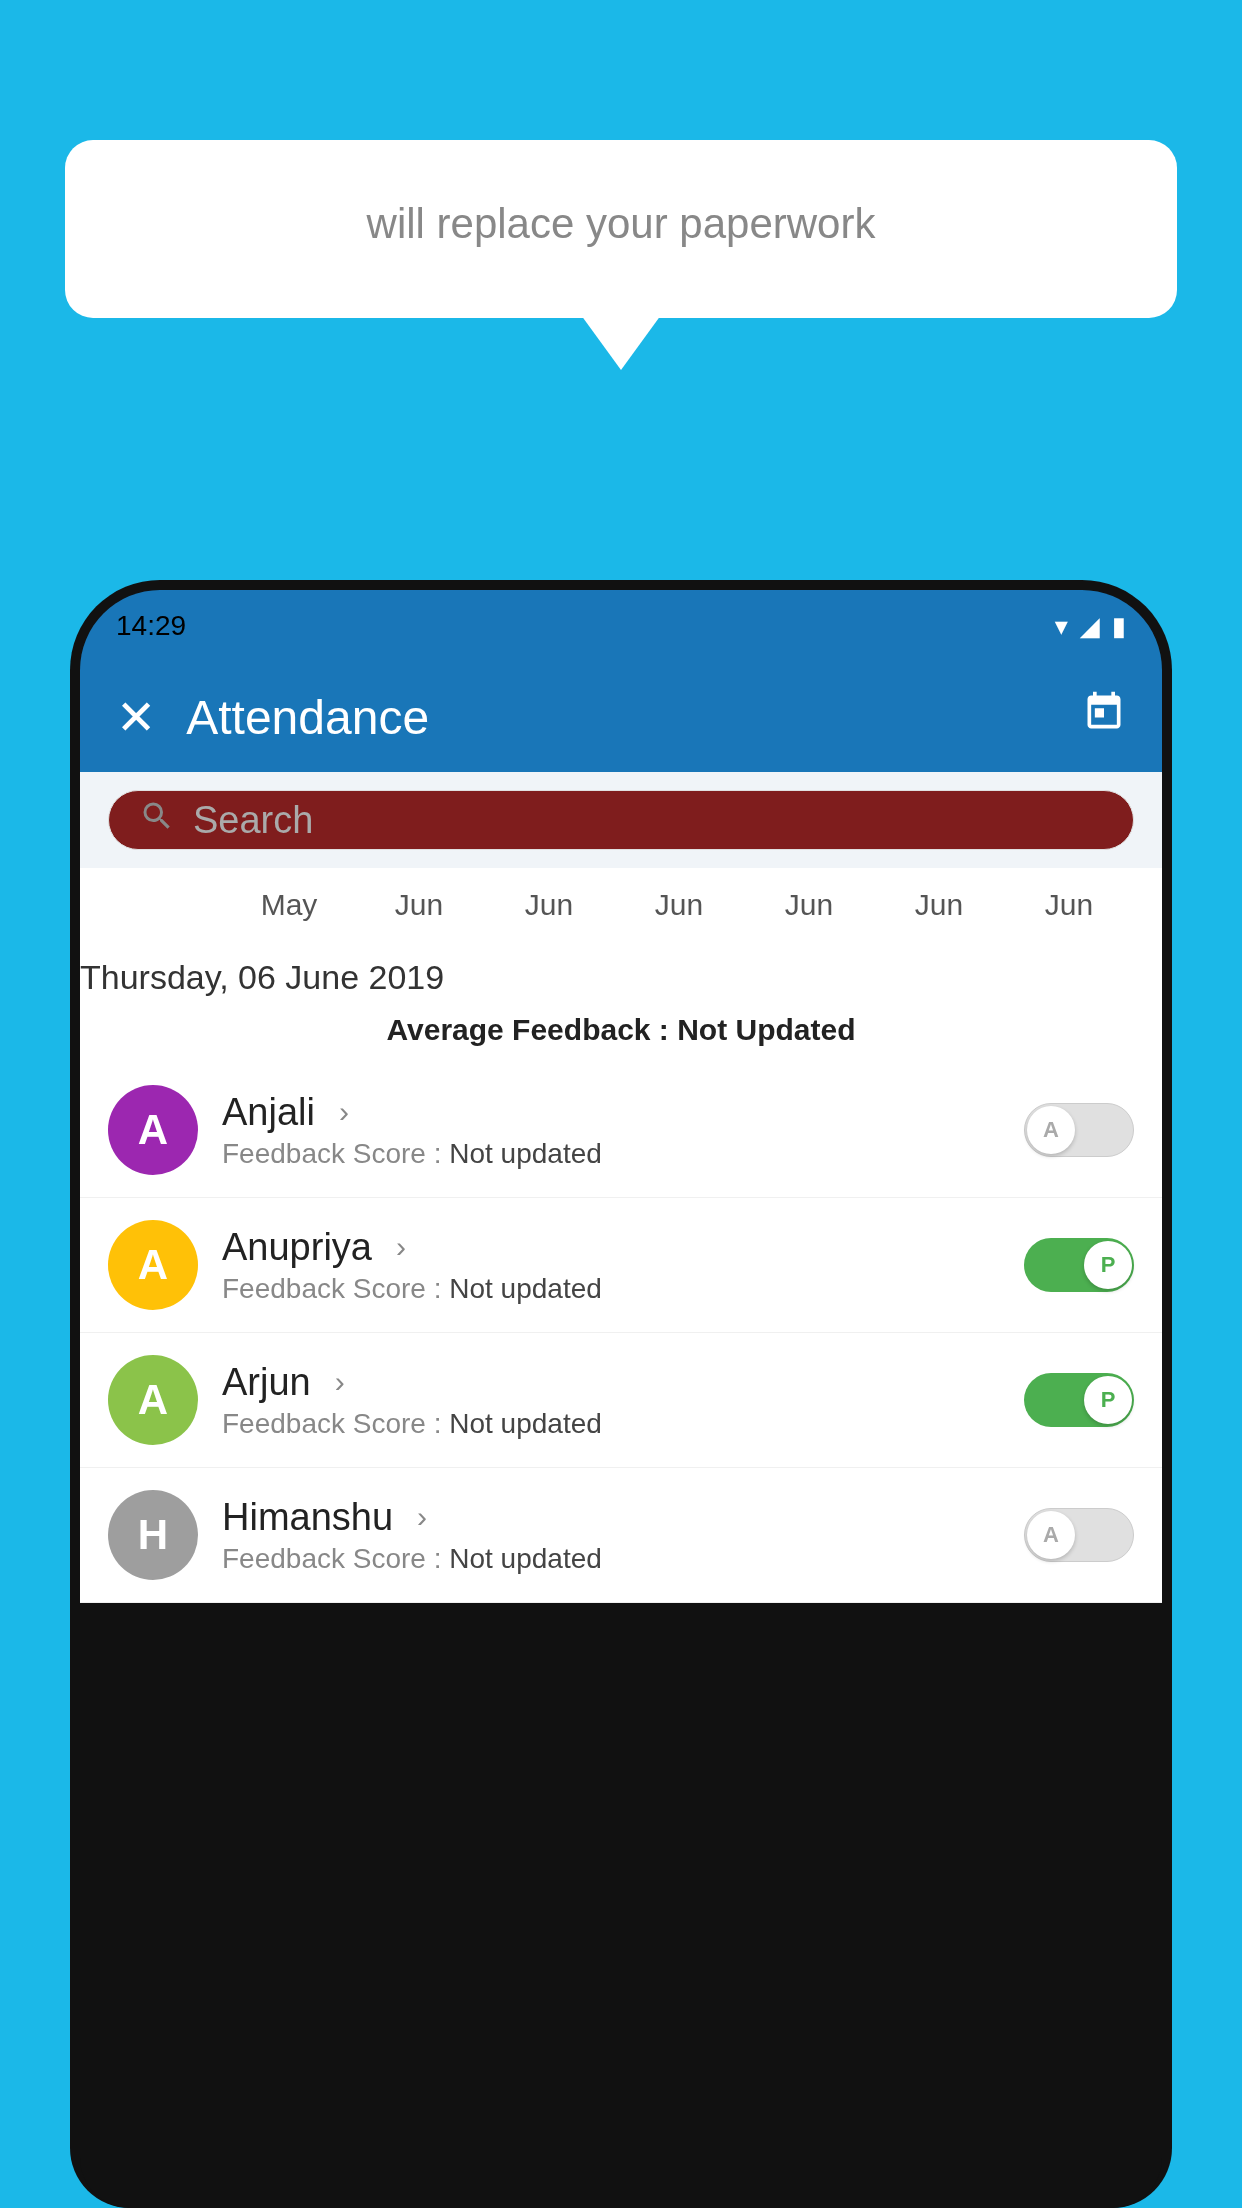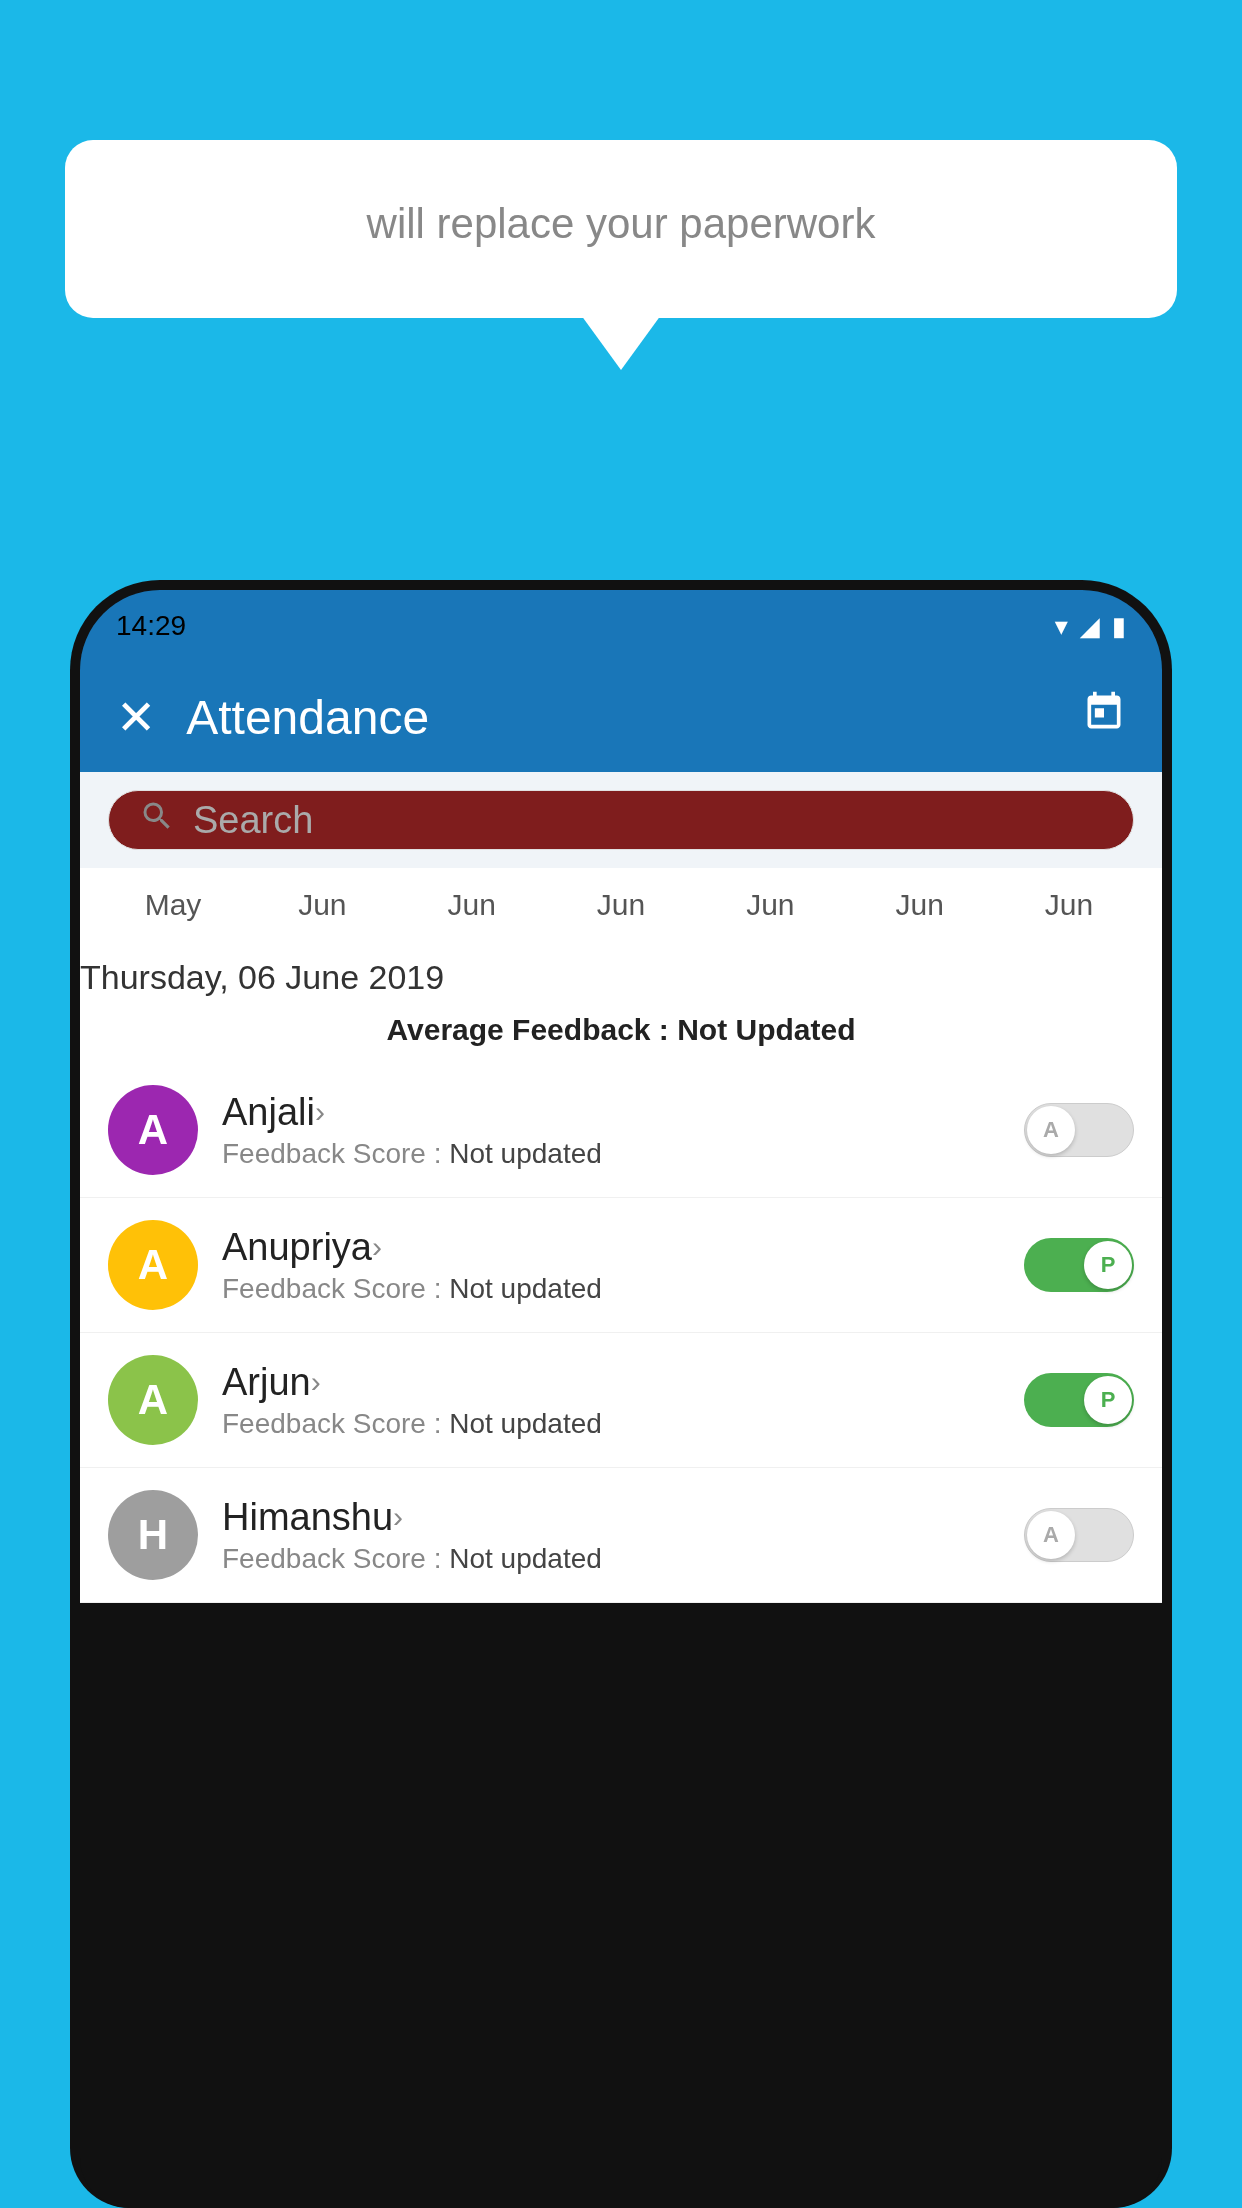--- a/index.html
+++ b/index.html
@@ -182,21 +182,21 @@
     }
 
     
     .calendar-strip {
       padding: 20px 28px 10px;
       background: white;
     }
 
     .calendar-row {
       display: flex;
-      justify-content: space-between;
+      justify-content: flex-end;
       align-items: center;
     }
 
     .calendar-month-row {
       margin-bottom: 8px;
     }
 
     .cal-month {
       font-size: 30px;
       color: #555;
@@ -293,21 +293,21 @@
     .student-info {
       flex: 1;
     }
 
     .student-name {
       font-size: 38px;
       font-weight: 500;
       color: #222;
       display: flex;
       align-items: center;
-      gap: 0;
+      gap: 24px;
     }
 
     .student-name .chevron {
       font-size: 30px;
       color: #888;
     }
 
     .student-feedback {
       font-size: 28px;
       color: #888;

